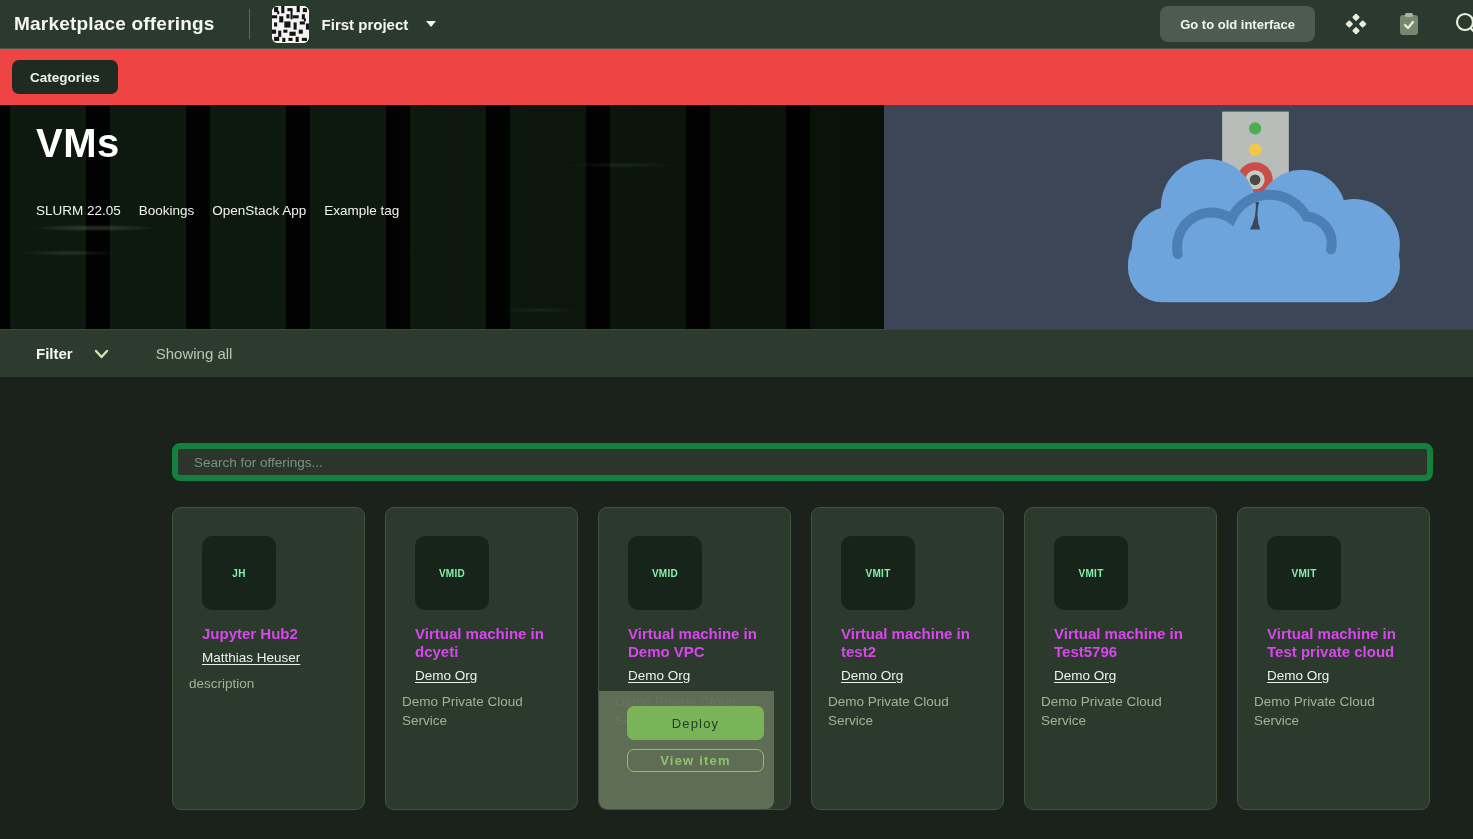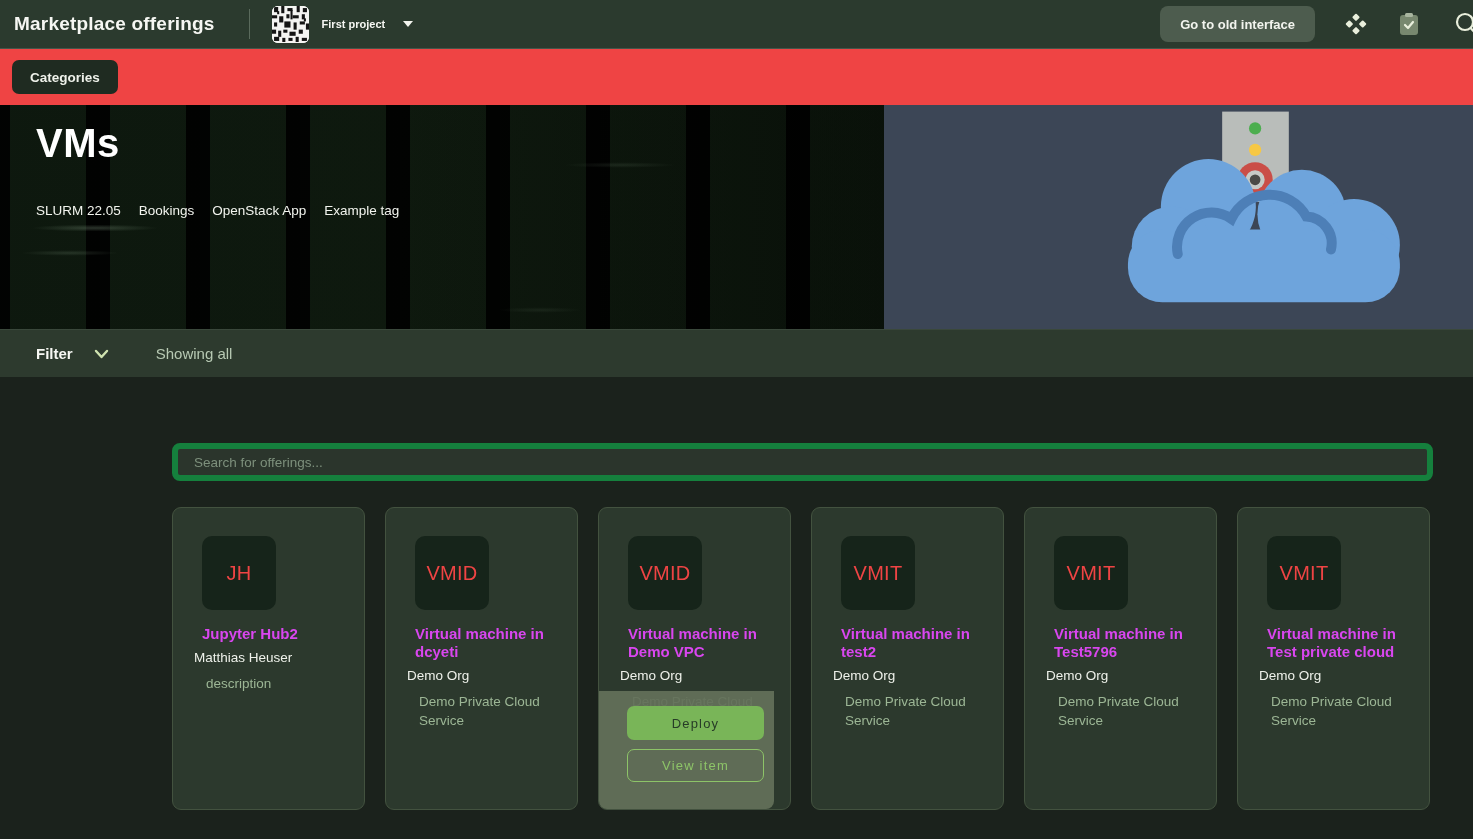--- a/index.html
+++ b/index.html
@@ -13,21 +13,21 @@
   
   .topbar {
     height:48px; background:#2b3a2e;
     display:flex; align-items:center;
     padding:0 0 0 14px; position:relative;
   }
   .app-title { font-size:19px; font-weight:bold; color:#f6f7f3; letter-spacing:0.2px; }
   .vdivider { width:1px; height:30px; background:#5a6a5c; margin:0 22px 0 34px; }
   .project-select { display:flex; align-items:center; gap:13px; cursor:pointer; }
   .avatar { width:37px; height:37px; border-radius:6px; overflow:hidden; background:#f5f5f5; flex:0 0 auto; }
-  .project-label { font-size:11px; font-weight:bold; color:#f6f7f3; }
+  .project-label { font-size:15px; font-weight:bold; color:#f6f7f3; }
   .chev-down { width:12px; height:8px; margin-left:4px; }
   .topbar-right { margin-left:auto; display:flex; align-items:center; }
   .btn-old {
     height:36px; padding:0 20px; border:none; cursor:pointer;
     background:#4d5c4e; color:#f2f4ee; font-family:inherit;
     font-size:13px; font-weight:bold; border-radius:8px;
   }
   .icon-btn { background:none; border:none; cursor:pointer; padding:0; display:flex; align-items:center; }
   .icon-apps { margin-left:30px; }
   .icon-tasks { margin-left:32px; }
@@ -88,46 +88,46 @@
   .cards { display:flex; gap:20px; margin:26px 0 0 172px; }
   .card {
     width:193px; height:303px; background:#2c392d;
     border:1px solid #43523f; border-radius:9px;
     position:relative; cursor:pointer;
   }
   .card-logo {
     width:74px; height:74px; margin:28px 0 0 29px;
     background:#16241a; border-radius:10px;
     display:flex; align-items:center; justify-content:center;
-    font-size:20px; font-weight:normal; color:#ef4444; letter-spacing:0.3px;
+    font-size:10px; font-weight:bold; color:#86efac; letter-spacing:0.3px;
   }
   .card-title {
     margin:15px 28px 0 29px; font-size:15px; font-weight:bold;
     color:#d946ef; line-height:18px;
   }
   .card-org {
-    display:inline-block; margin:7px 0 0 21px; font-size:13.5px;
-    color:#eef1ea; text-underline-offset:2px;
-  }
-  .card-desc { margin:8px 28px 0 33px; font-size:13.5px; color:#9cb695; line-height:19px; }
+    display:inline-block; margin:7px 0 0 29px; font-size:13.5px;
+    color:#eef1ea; text-decoration:underline; text-underline-offset:2px;
+  }
+  .card-desc { margin:8px 28px 0 16px; font-size:13.5px; color:#9cb695; line-height:19px; }
 
   .card-hover-overlay {
     position:absolute; left:0; right:16px; bottom:0; height:118px;
     background:rgba(99,112,89,0.93);
     border-radius:0 0 8px 8px; padding:15px 28px 0 28px; z-index:3;
   }
   .btn-deploy {
     display:block; width:137px; height:34px; border:none; cursor:pointer;
     background:#79b558; color:#273c27; border-radius:7px;
     font-family:inherit; font-size:13px; font-weight:500; letter-spacing:1.2px;
   }
   .btn-view {
-    display:block; width:137px; height:33px; margin-top:9px; cursor:pointer;
+    display:block; width:137px; height:23px; margin-top:9px; cursor:pointer;
     background:transparent; border:1px solid #8dc468; color:#8dc468;
-    border-radius:7px; font-family:inherit; font-size:13px; font-weight:400; letter-spacing:1.2px;
+    border-radius:7px; font-family:inherit; font-size:13px; font-weight:700; letter-spacing:1.2px;
   }
 </style>
 </head>
 <body>
 
 <header class="topbar">
   <h1 class="app-title">Marketplace offerings</h1>
   <div class="vdivider"></div>
 
   <div class="project-select">

